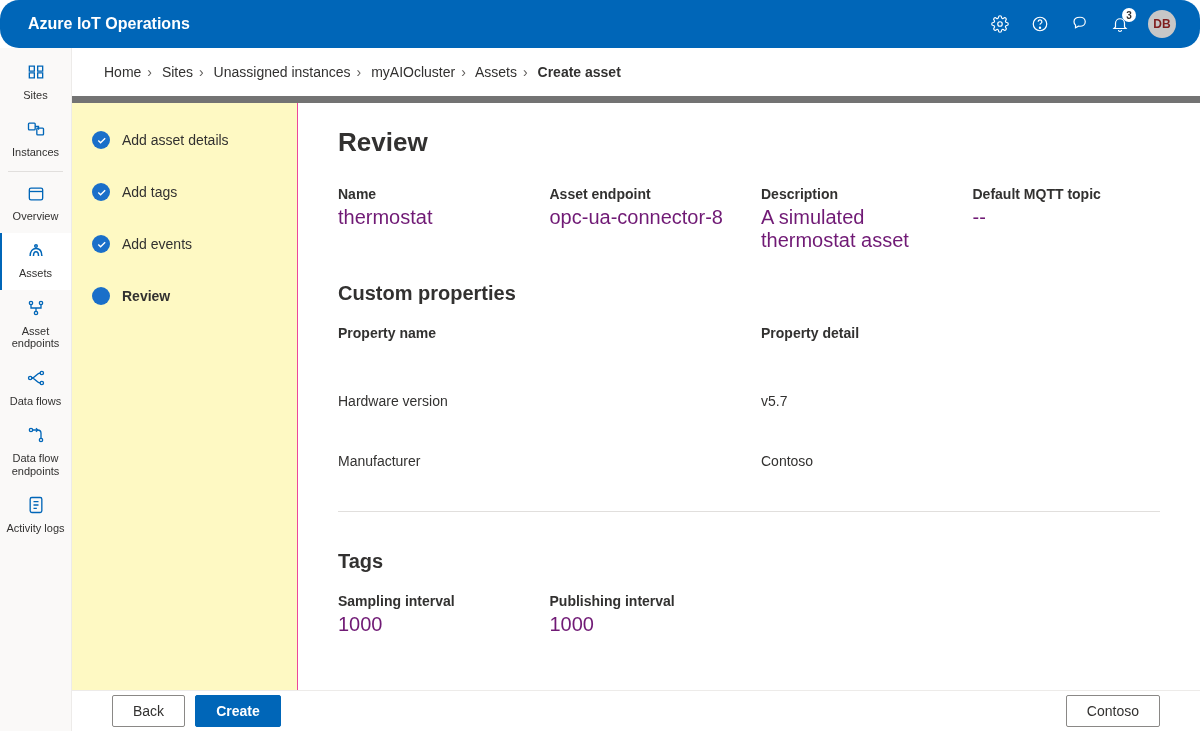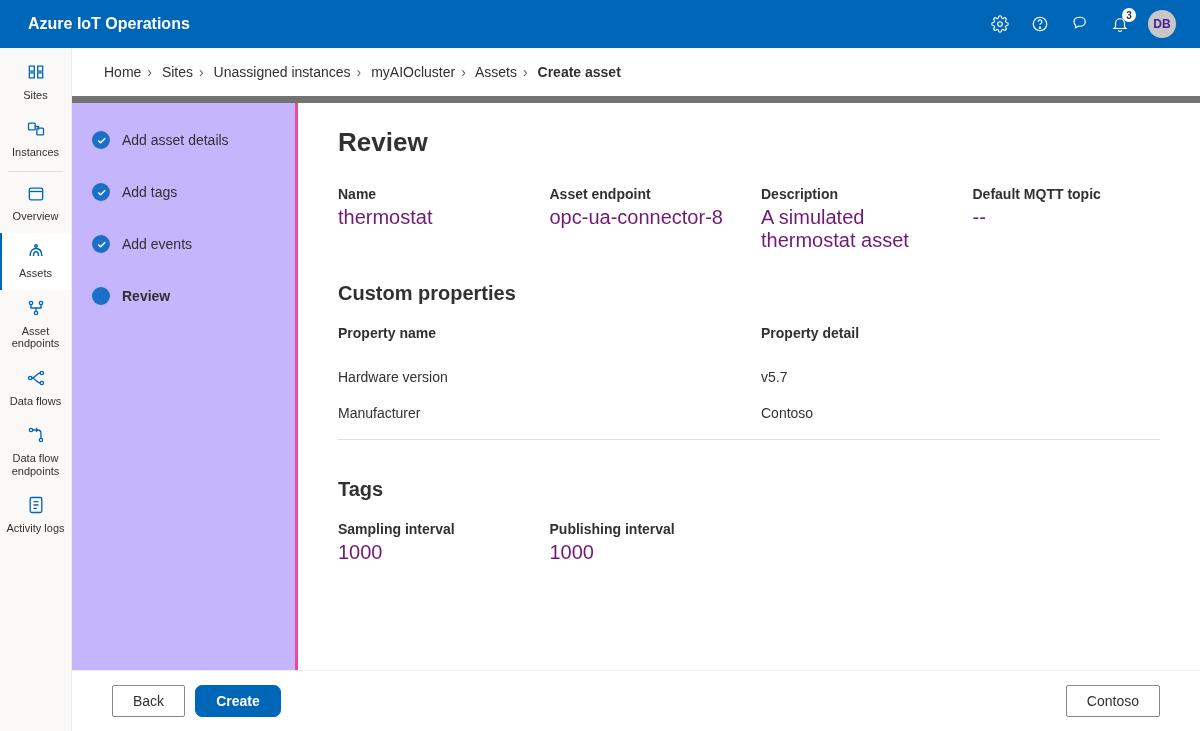--- a/index.html
+++ b/index.html
@@ -13,20 +13,21 @@
   }
 
   
   .header {
     height: 48px;
     background: #0066b8;
     color: #fff;
     display: flex;
     align-items: center;
     padding: 0 24px 0 28px;
+    border-radius: 19px;
   }
   .header .brand {
     font-size: 16px;
     font-weight: 600;
   }
   .header .spacer { flex: 1; }
   .header .hdr-icon {
     width: 40px;
     height: 48px;
     display: flex;
@@ -49,21 +50,21 @@
     font-weight: 600;
     display: flex;
     align-items: center;
     justify-content: center;
     padding: 0 3px;
   }
   .avatar {
     width: 28px; height: 28px;
     border-radius: 50%;
     background: #c7c7c7;
-    color: #4c1d95;
+    color: #7f1d1d;
     font-size: 12px;
     font-weight: 600;
     display: flex;
     align-items: center;
     justify-content: center;
     margin-left: 8px;
     cursor: pointer;
   }
 
   
@@ -131,23 +132,23 @@
   .crumbs .current { font-weight: 600; }
 
   .workspace {
     flex: 1;
     display: flex;
     min-height: 0;
   }
 
   .stepper {
     width: 226px;
-    border-right: 3px solid #ec4899;
+    border-right: 1px solid #ec4899;
     padding: 28px 20px;
-    background: #c4b5fd;
+    background: #fef9c3;
   }
   .step {
     display: flex;
     align-items: center;
     margin-bottom: 34px;
     cursor: pointer;
   }
   .step .bubble {
     width: 18px; height: 18px;
     border-radius: 50%;
@@ -179,48 +180,49 @@
     margin-bottom: 30px;
   }
   .field .label { font-size: 14px; font-weight: 600; margin-bottom: 4px; }
   .field .value { font-size: 20px; color: #701a75; }
 
   .custom-props {
     display: grid;
     grid-template-columns: 1fr 1fr;
     column-gap: 24px;
     margin-bottom: 8px;
+    gap: 24px;
   }
   .custom-props .cell { padding: 10px 0; font-size: 14px; }
   .underline { border-bottom: 1px solid #e1dfdd; margin: 8px 0 30px; grid-column: 1 / -1; height:1px; }
 
   .footer {
     border-top: 1px solid #edebe9;
-    padding: 14px 40px;
+    padding: 4px 40px;
     display: flex;
     align-items: center;
     background: #fff;
   }
   .btn {
     height: 32px;
     padding: 0 20px;
     border-radius: 2px;
     font-size: 14px;
     cursor: pointer;
     border: 1px solid #8a8886;
     background: #fff;
     color: #323130;
   }
   .btn.primary {
     background: #0066b8;
     border-color: #0066b8;
     color: #fff;
     font-weight: 600;
   }
-  .btn + .btn { margin-left: 10px; border-radius: 7px; }
+  .btn + .btn { margin-left: 10px; }
   .footer .spacer { flex: 1; }
 
   
   .panel-wrap::-webkit-scrollbar { width: 16px; }
   .panel-wrap::-webkit-scrollbar-thumb { background: #c8c8c8; border: 4px solid #fff; border-radius: 8px; }
   .panel-wrap::-webkit-scrollbar-button:single-button {
     height: 16px; background: #fff;
   }
 </style>
 </head>

